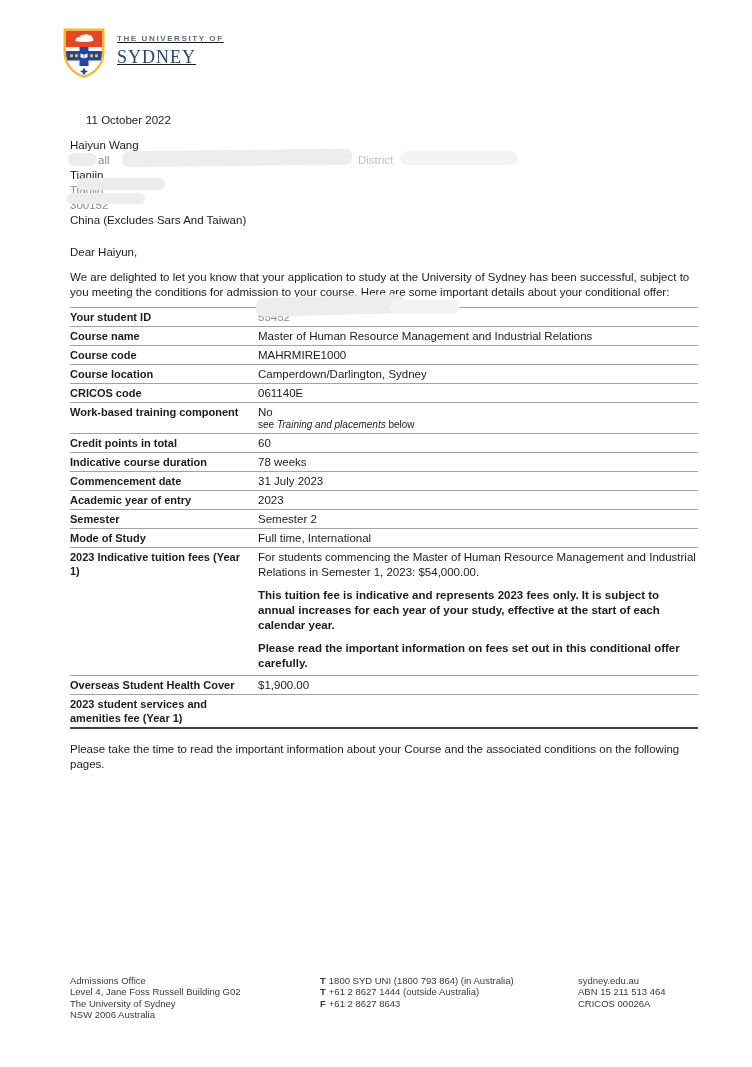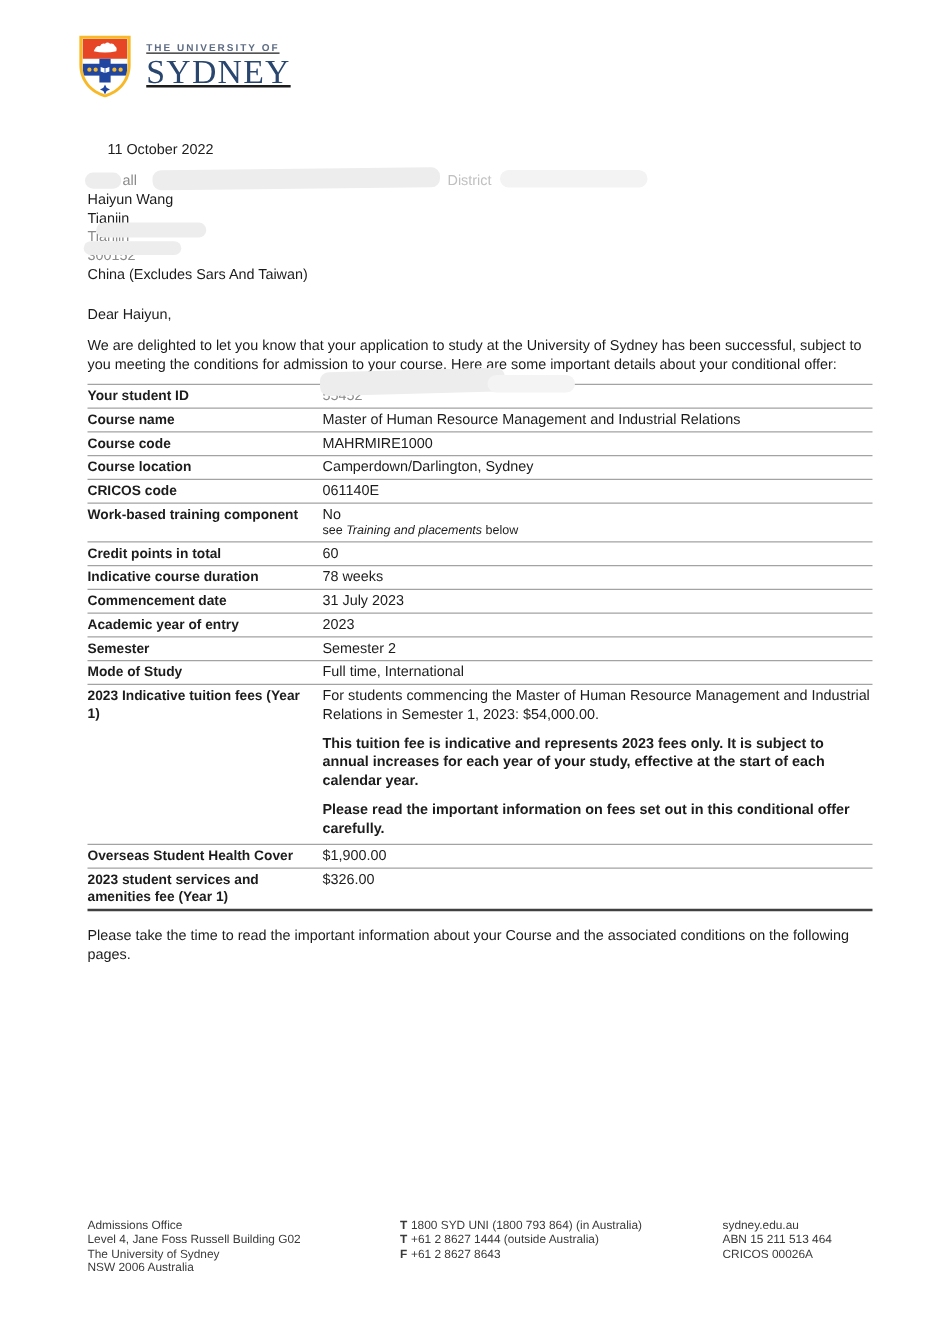--- a/index.html
+++ b/index.html
@@ -14,21 +14,21 @@
 
   
   .logo { position: absolute; left: 62px; top: 27px; display: flex; align-items: flex-start; text-decoration: underline; }
   .logo svg { display: block; }
   .logo-text { margin-left: 11px; padding-top: 7px; }
   .logo-small {
     font-size: 8px; letter-spacing: 1.6px; color: #5f6d84; font-weight: bold;
   }
   .logo-name {
     font-family: "Liberation Serif", "DejaVu Serif", serif;
-    font-size: 27px; line-height: 28px; color: #29466f; letter-spacing: 1px;
+    font-size: 18px; line-height: 28px; color: #29466f; letter-spacing: 1px;
   }
 
   
   .content { position: absolute; left: 70px; top: 113px; width: 628px; font-size: 11.5px; line-height: 15px; }
   .date-line { margin-bottom: 10px; margin-left: 16px; }
   .addr-line { position: relative; height: 15px; white-space: nowrap; }
   .redact { position: absolute; background: #ededed; border-radius: 7px; }
   .redact.light { background: #f3f3f3; }
   .frag { color: #8a8a8a; }
   .ghost { color: #c0c0c0; }
@@ -99,28 +99,28 @@
     <div class="logo-small">THE UNIVERSITY OF</div>
     <div class="logo-name">SYDNEY</div>
   </div>
 </div>
 
 <div class="content">
 
   <div class="date-line">11 October 2022</div>
 
   <div>
+    <div class="addr-line">Haiyun Wang</div>
     <div class="addr-line">
       <span class="frag" style="position:absolute; left:28px;">all</span>
       <span class="ghost" style="position:absolute; left:288px;">District</span>
       <span class="redact" style="left:-2px; top:0; width:29px; height:13px;"></span>
       <span class="redact" style="left:52px; top:-3px; width:230px; height:16px; transform:rotate(-0.6deg);"></span>
       <span class="redact light" style="left:330px; top:-2px; width:118px; height:14px;"></span>
     </div>
-    <div class="addr-line">Haiyun Wang</div>
     <div class="addr-line">Tianjin</div>
     <div class="addr-line">
       <span class="frag">Tianjin</span>
       <span class="redact" style="left:7px; top:-5px; width:88px; height:12px;"></span>
     </div>
     <div class="addr-line">
       <span class="frag">300152</span>
       <span class="redact" style="left:-3px; top:-5px; width:78px; height:11px;"></span>
     </div>
     <div class="addr-line">China (Excludes Sars And Taiwan)</div>
@@ -209,21 +209,20 @@
       </div>
     </div>
 
     <div class="trow">
       <div class="tlabel">Overseas Student Health Cover</div>
       <div class="tvalue">$1,900.00</div>
     </div>
 
     <div class="trow">
       <div class="tlabel">2023 student services and amenities fee (Year 1)</div>
-      <div class="tvalue">$326.00</div>
     </div>
 
   </div>
 
   <div class="closing">Please take the time to read the important information about your Course and the associated conditions on the following pages.</div>
 
 </div>
 
 <div class="footer">
   <div class="f-col f-col1">

